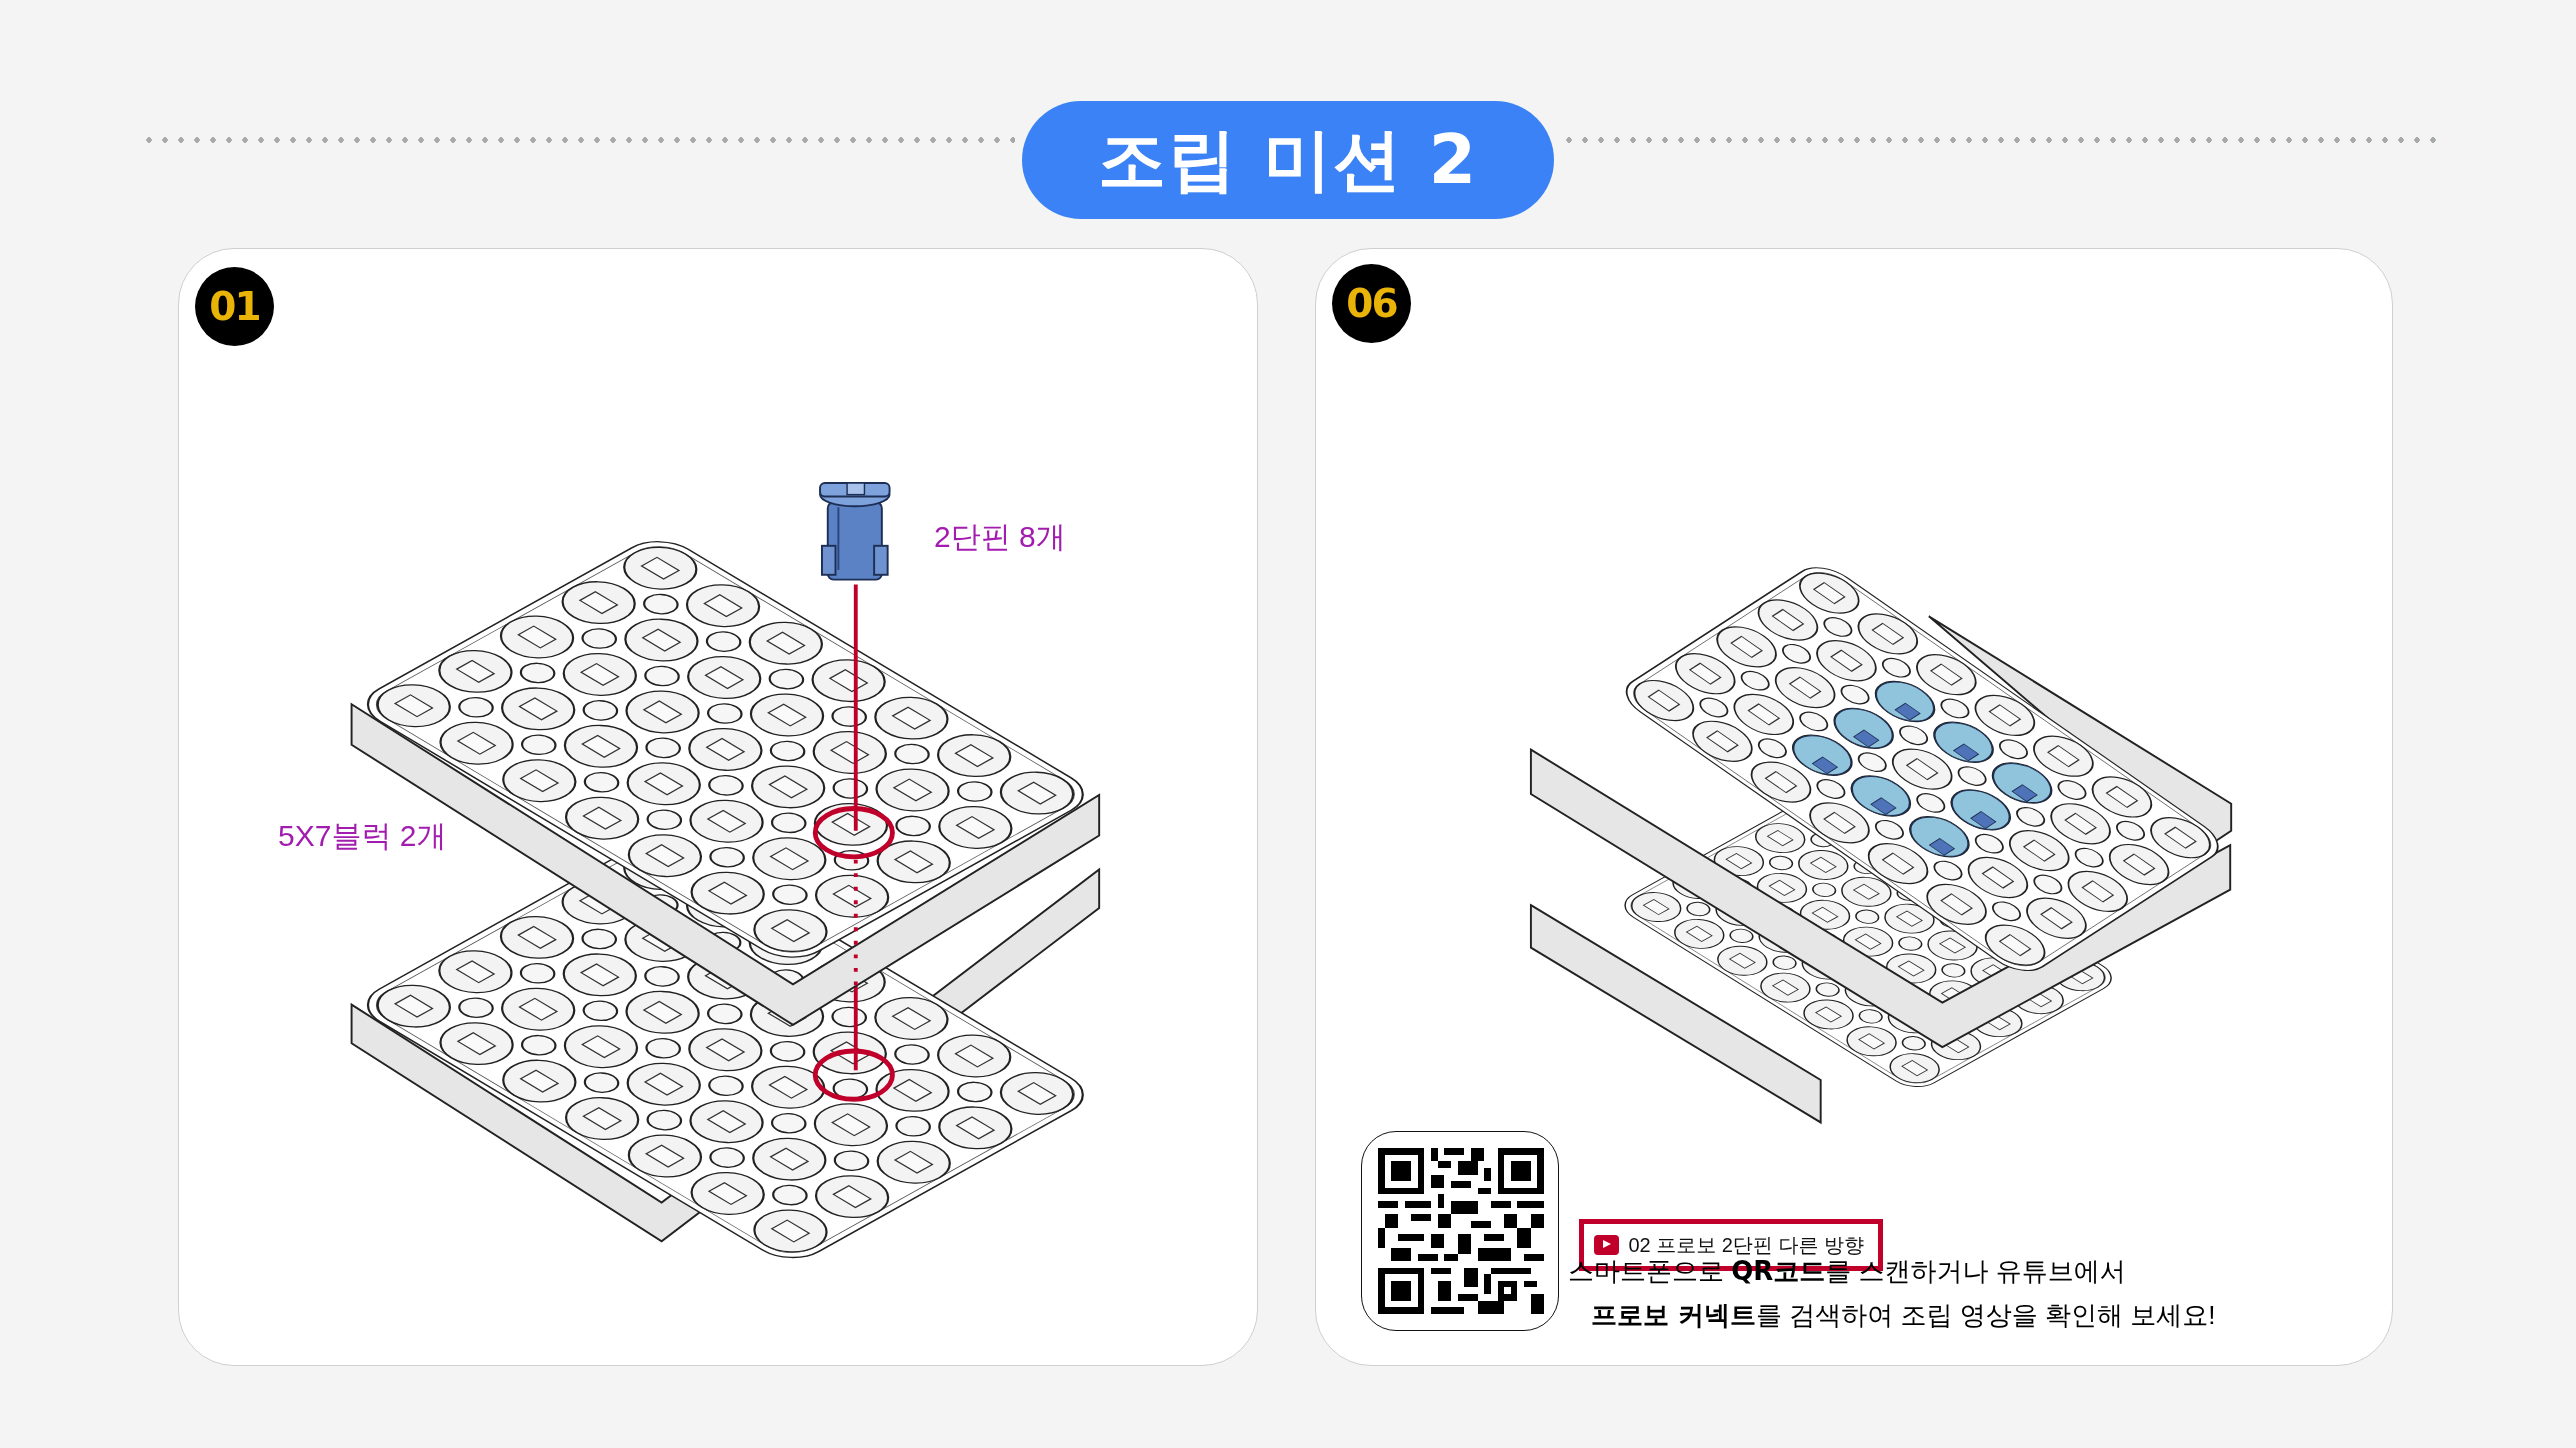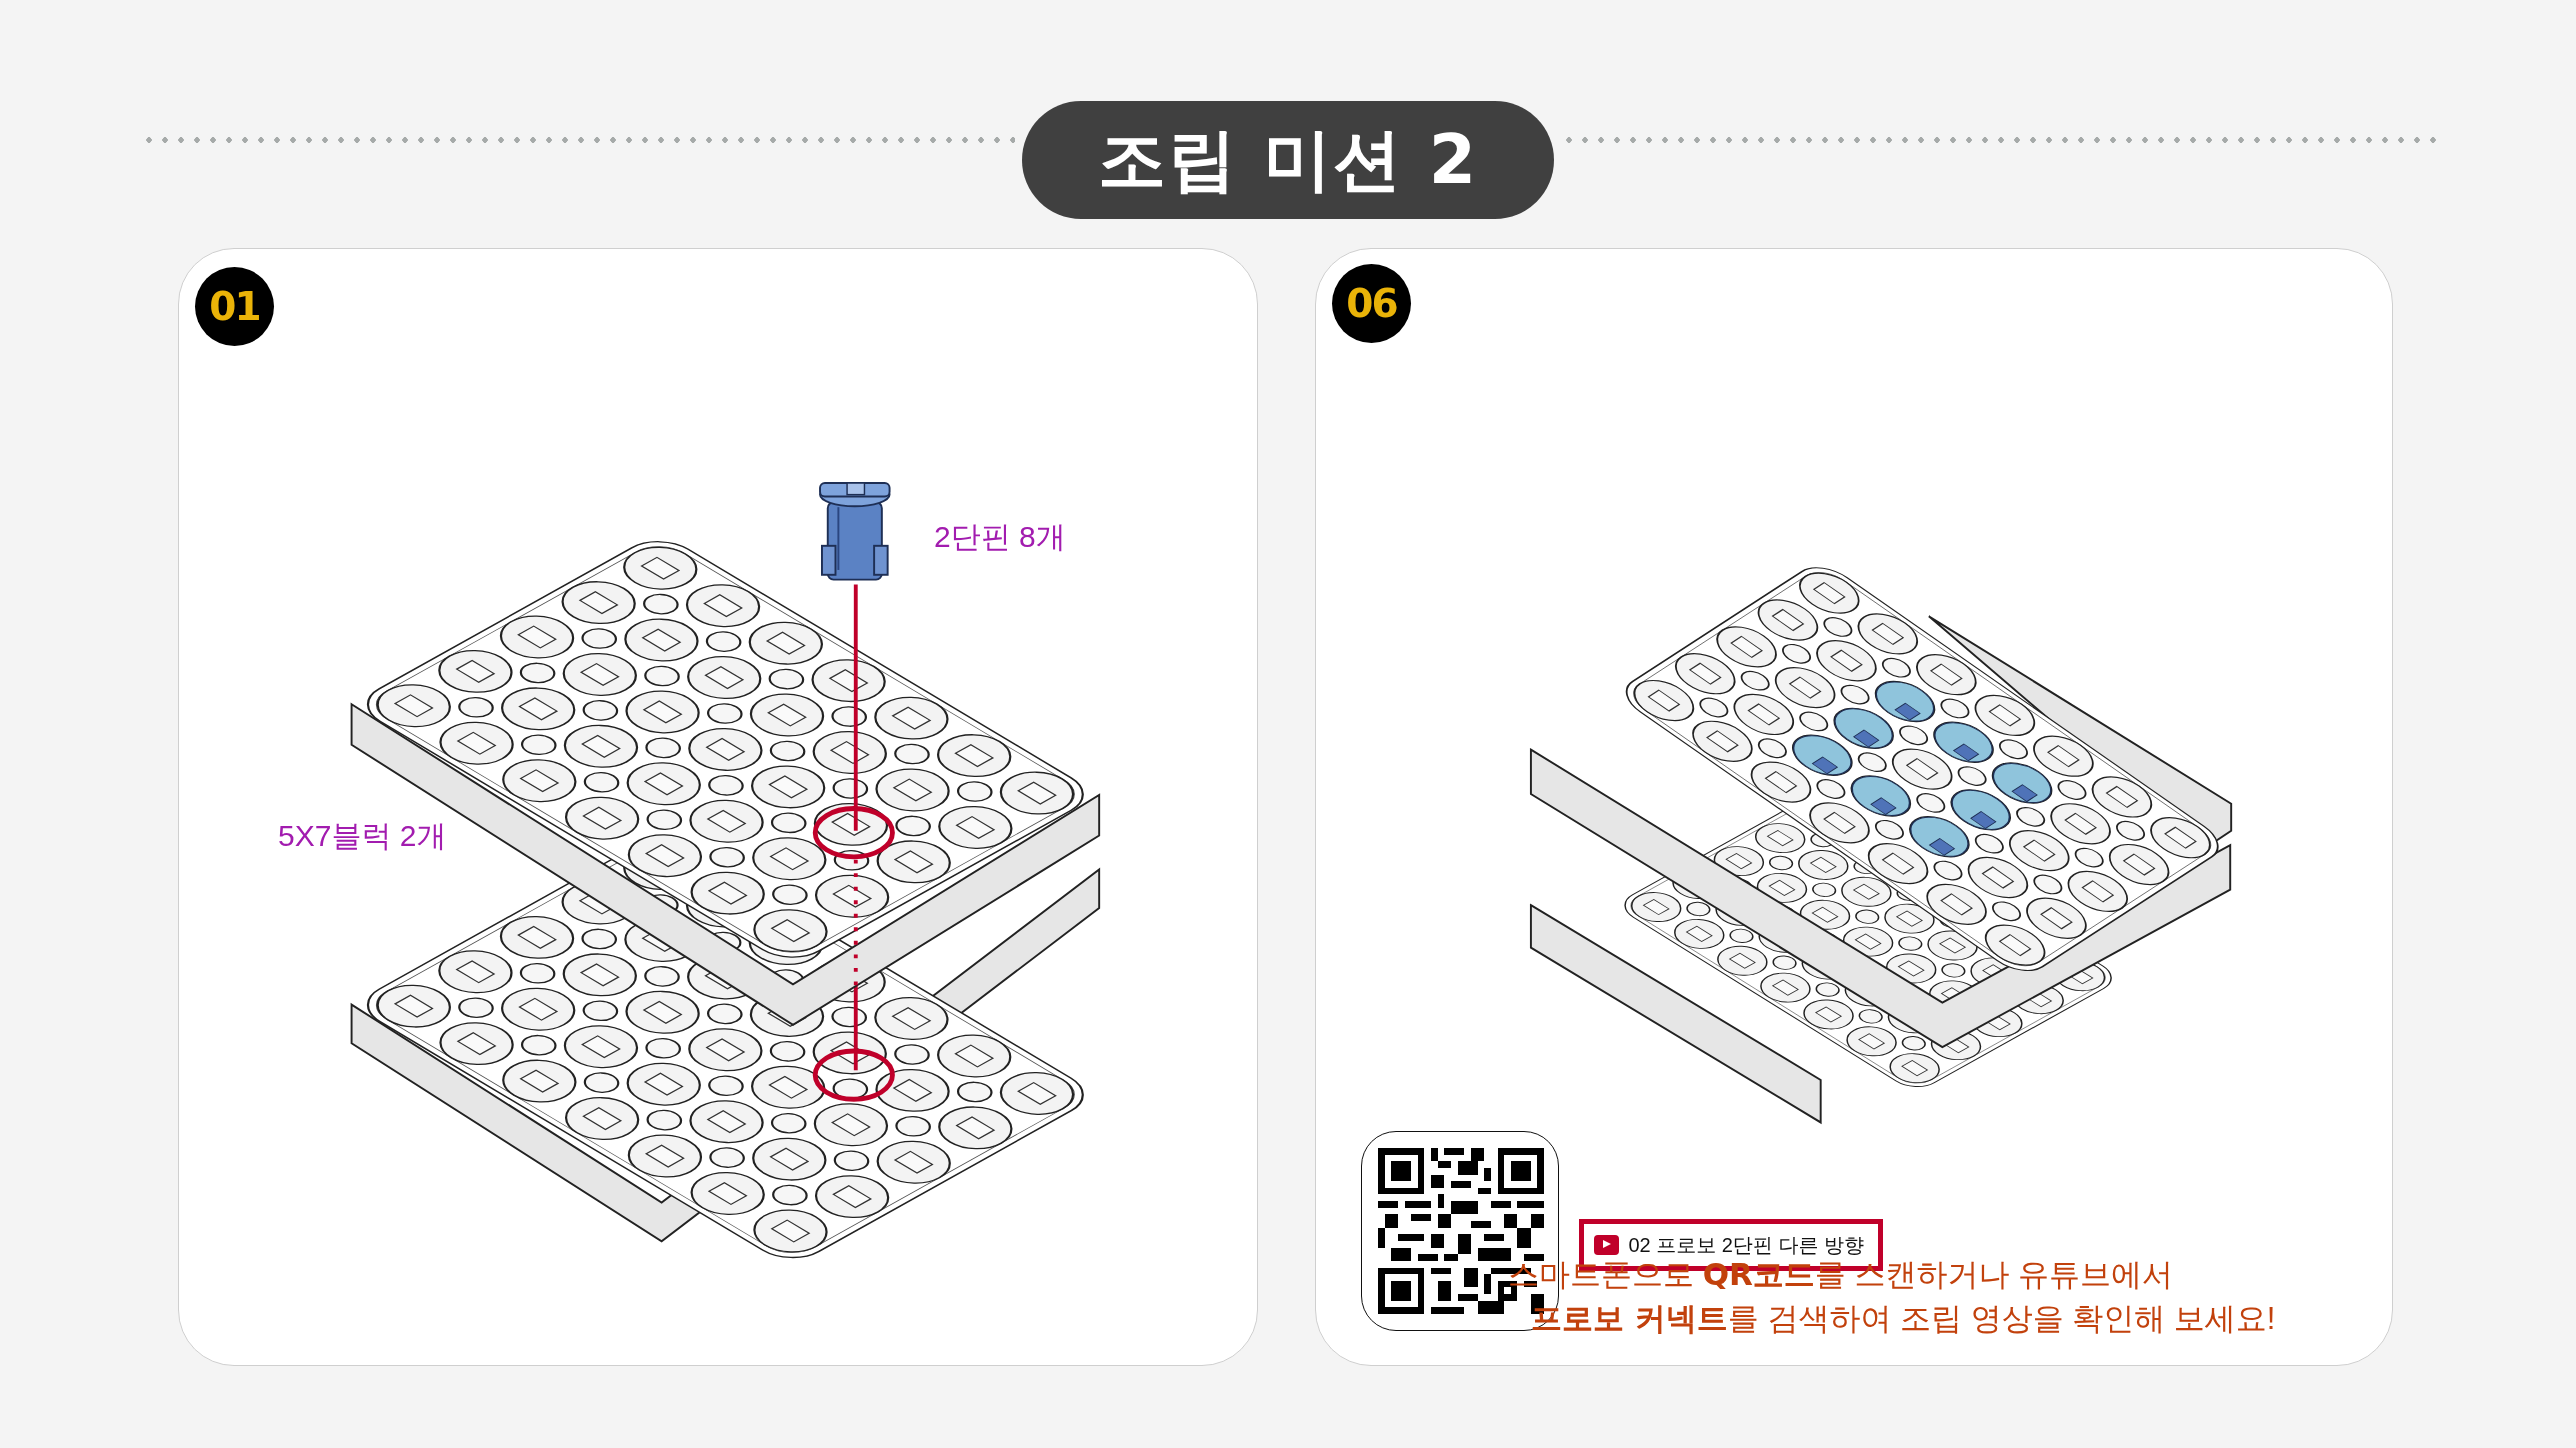--- a/index.html
+++ b/index.html
@@ -8,21 +8,21 @@
     background: #f4f4f4;
     font-family: "DejaVu Sans", "Liberation Sans", sans-serif;
   }
   .dots {
     position: absolute; top: 137px; height: 5.8px;
     background-image: radial-gradient(circle, #a6aaa9 2.5px, transparent 2.9px);
     background-size: 16px 5.8px; background-repeat: repeat-x;
   }
   .title-pill {
     position: absolute; left: 1022px; top: 101px; width: 532px; height: 118px;
-    background: #404040; border-radius: 59px;
+    background: #3b82f6; border-radius: 59px;
     display: flex; align-items: center; justify-content: center;
   }
   .title-pill span {
     color: #fff; font-weight: bold; font-size: 68px; letter-spacing: 1.9px;
     font-family: "DejaVu Sans", sans-serif;
   }
   .panel {
     position: absolute; top: 248px; height: 1118px; background: #fff;
     border: 1.9px solid #cfcfcf; border-radius: 56px; box-sizing: border-box;
   }
@@ -49,21 +49,21 @@
     display: flex; align-items: center; padding-left: 9.7px; gap: 9.7px; margin-top: 28px;
   }
   .yt-icon {
     width: 25px; height: 19.3px; background: #c0002a; border-radius: 3.9px; position: relative; flex: none;
   }
   .yt-icon::after {
     content: ""; position: absolute; left: 9.7px; top: 4.8px;
     border-left: 8.7px solid #fff; border-top: 4.8px solid transparent; border-bottom: 4.8px solid transparent;
   }
   .yt-text { font-size: 20px; color: #111; font-family: "Liberation Sans", "DejaVu Sans", sans-serif; white-space: nowrap; }
-  .guide { position: absolute; left: 1508px; font-size: 31px; color: #c2410c; white-space: nowrap;
+  .guide { position: absolute; left: 1568px; font-size: 26px; color: #000000; white-space: nowrap;
     font-family: "Liberation Sans", "DejaVu Sans", sans-serif; }
   .guide b { font-weight: bold; font-family: "DejaVu Sans", sans-serif; }
 </style>
 </head>
 <body>
 
 <div class="dots" style="left:141px;width:874px;"></div>
 <div class="dots" style="left:1561px;width:877px;"></div>
 <div class="title-pill">
   <span>조립 미션 2</span>

